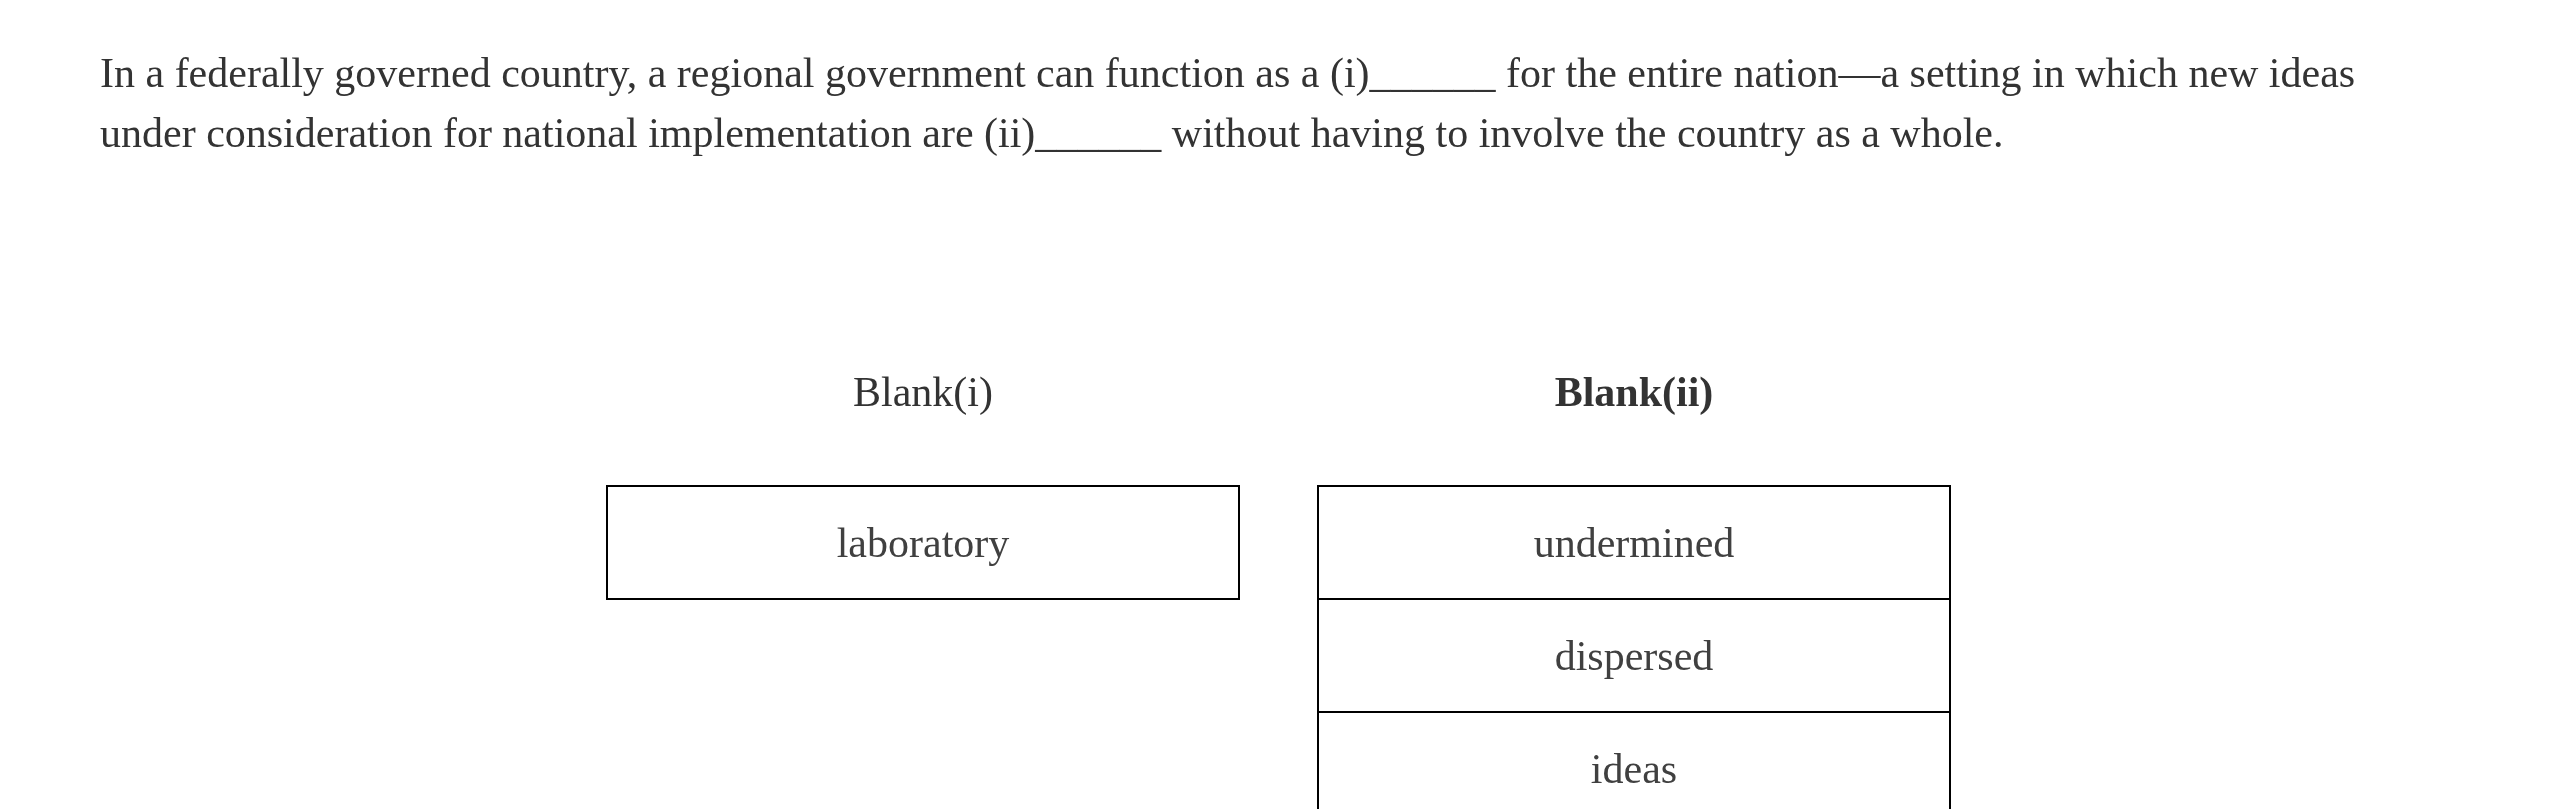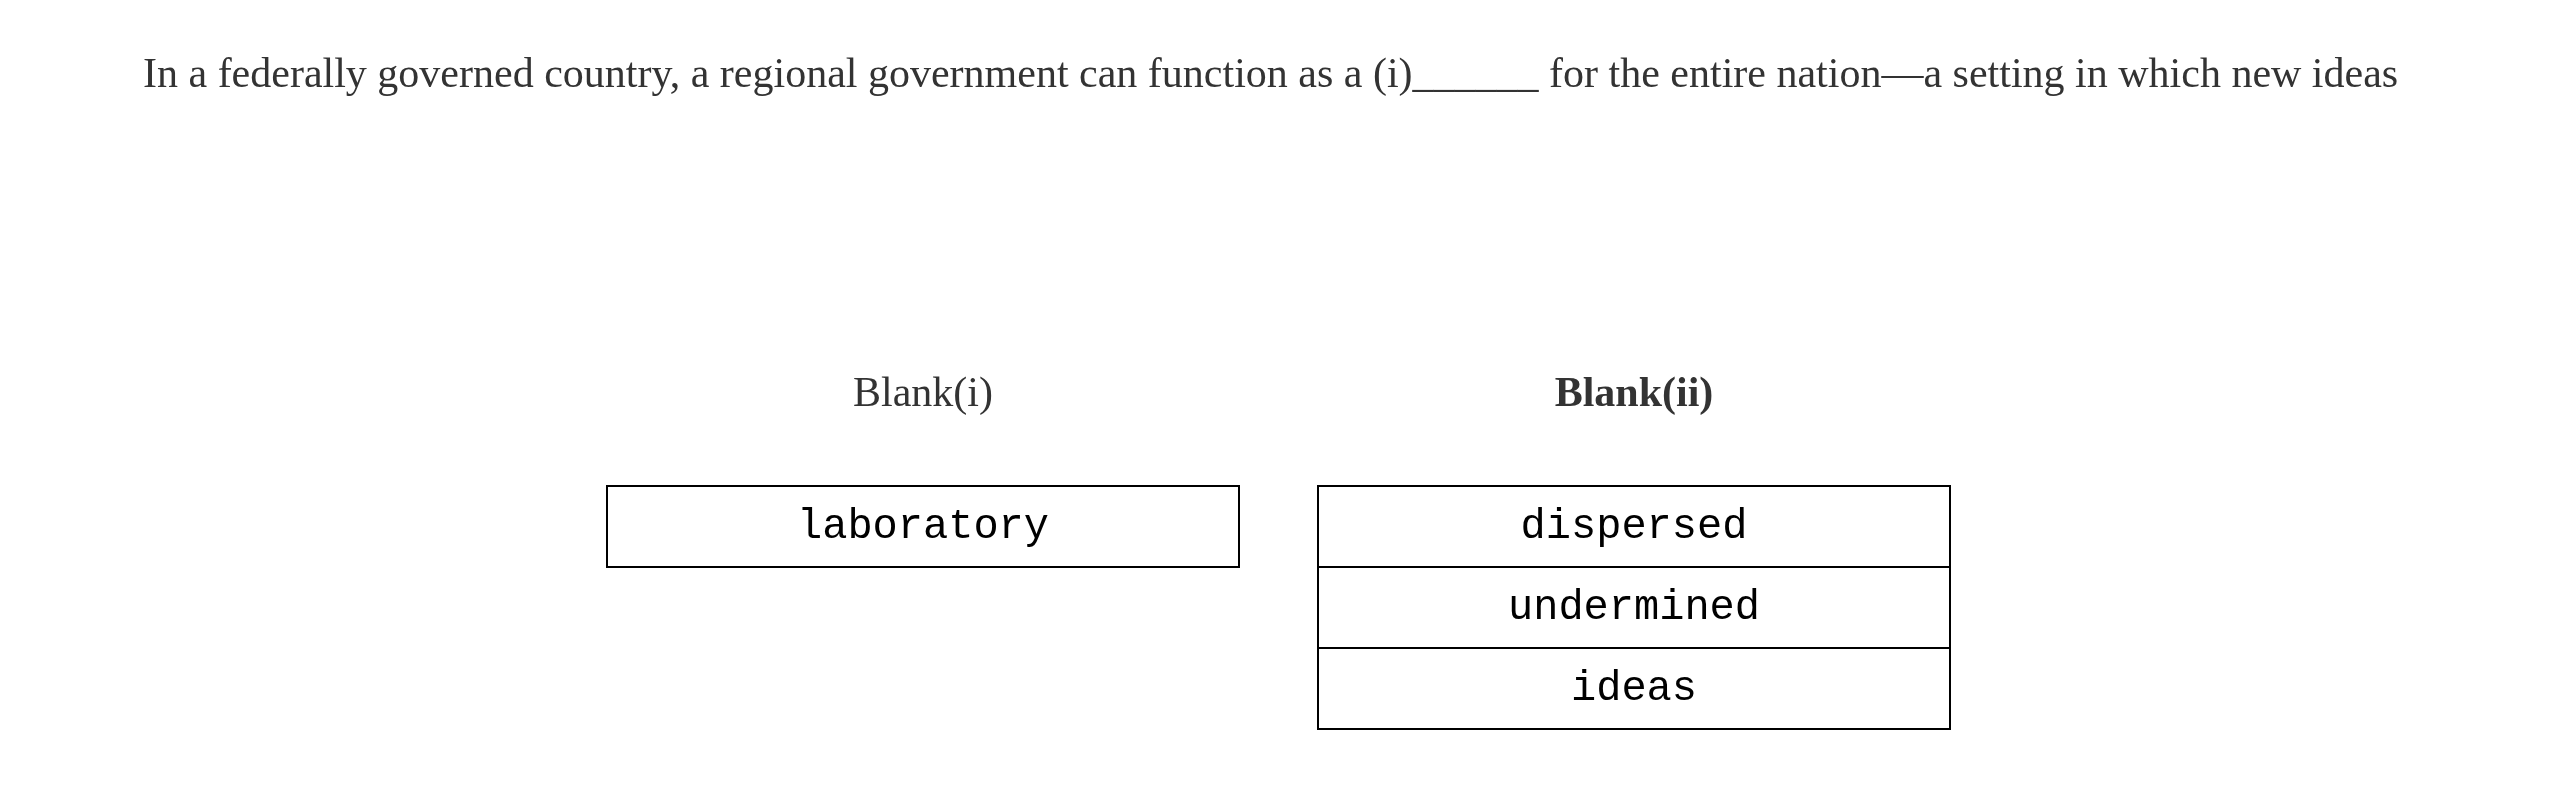--- a/index.html
+++ b/index.html
@@ -18,76 +18,76 @@
     .question {
       position: absolute;
       left: 100px;
       top: 43px;
       width: 2371px;
       font-size: 42px;
       line-height: 60px;
       margin: 0;
       white-space: normal;
     }
-    .line { display: block; white-space: nowrap; margin-left: 43px; }
+    .line { display: block; white-space: nowrap; }
     .blank-label {
       position: absolute;
       top: 362px;
       font-size: 42px;
       line-height: 60px;
       text-align: center;
       width: 634px;
     }
     .choice-table {
       position: absolute;
       top: 485px;
       width: 634px;
       border-collapse: collapse;
       table-layout: fixed;
     }
     .choice-table td {
       border: 2.5px solid #000000;
       height: 79px;
-      padding: 0;
+      padding: 16px;
       text-align: center;
       vertical-align: middle;
       font-size: 42px;
-      color: #000000;
+      color: #404040;
       cursor: pointer;
-      font-family: Liberation Mono, monospace;
     }
     #col-i { left: 606px; }
     #col-ii { left: 1317px; }
     #label-i { left: 606px; }
     #label-ii { left: 1317px; font-weight: bold; }
   </style>
 </head>
 <body>
 
 <p class="question">
   <span class="line">In a federally governed country, a regional government can function as a (i)______ for the entire nation—a setting in which new ideas</span>
+  <span class="line">under consideration for national implementation are (ii)______ without having to involve the country as a whole.</span>
 </p>
 
 <div class="blank-label" id="label-i">Blank(i)</div>
 <div class="blank-label" id="label-ii">Blank(ii)</div>
 
 <table class="choice-table" id="col-i">
   <tbody>
     <tr>
       <td>laboratory</td>
     </tr>
   </tbody>
 </table>
 
 <table class="choice-table" id="col-ii">
   <tbody>
     <tr>
-      <td>dispersed</td>
+      <td>undermined</td>
     </tr>
     <tr>
-      <td>undermined</td>
+      <td>dispersed</td>
     </tr>
     <tr>
       <td>ideas</td>
     </tr>
   </tbody>
 </table>
 
 
 </body></html>

